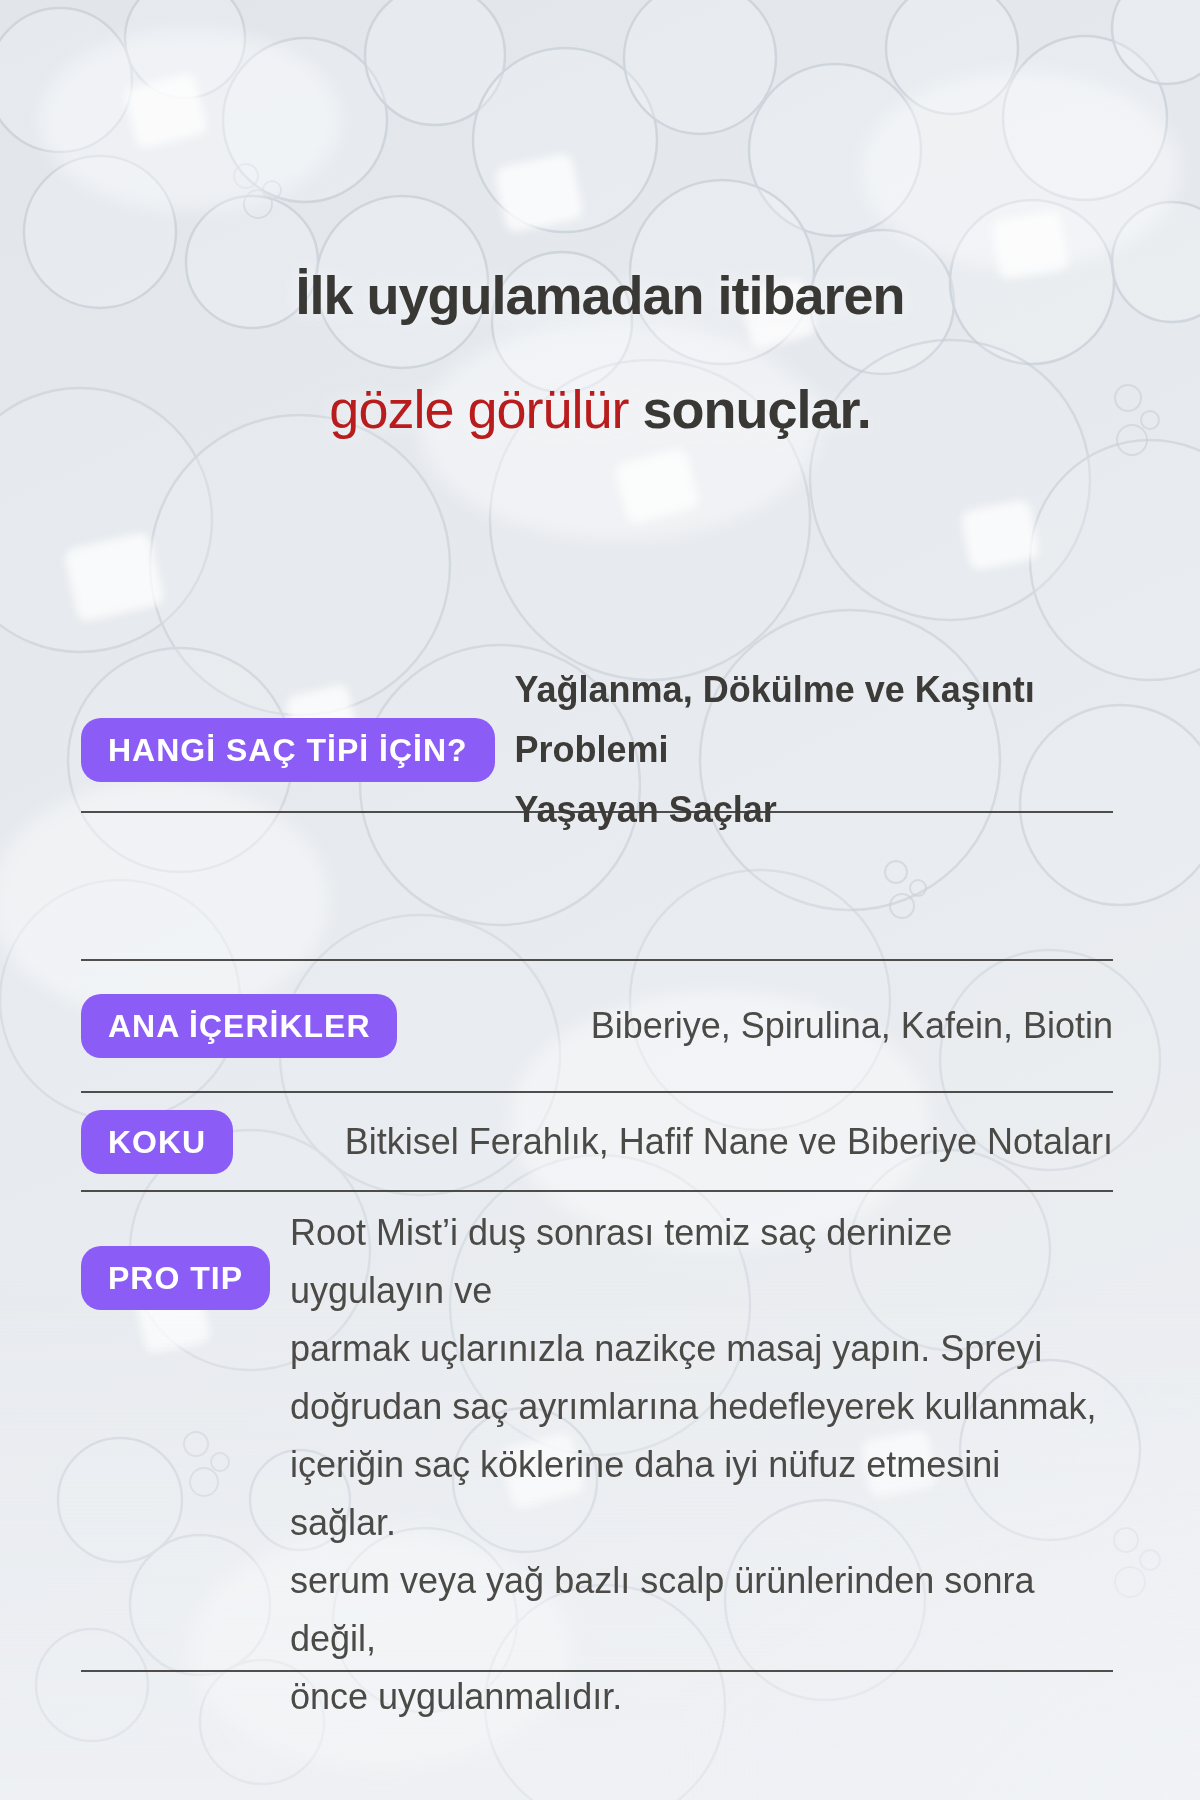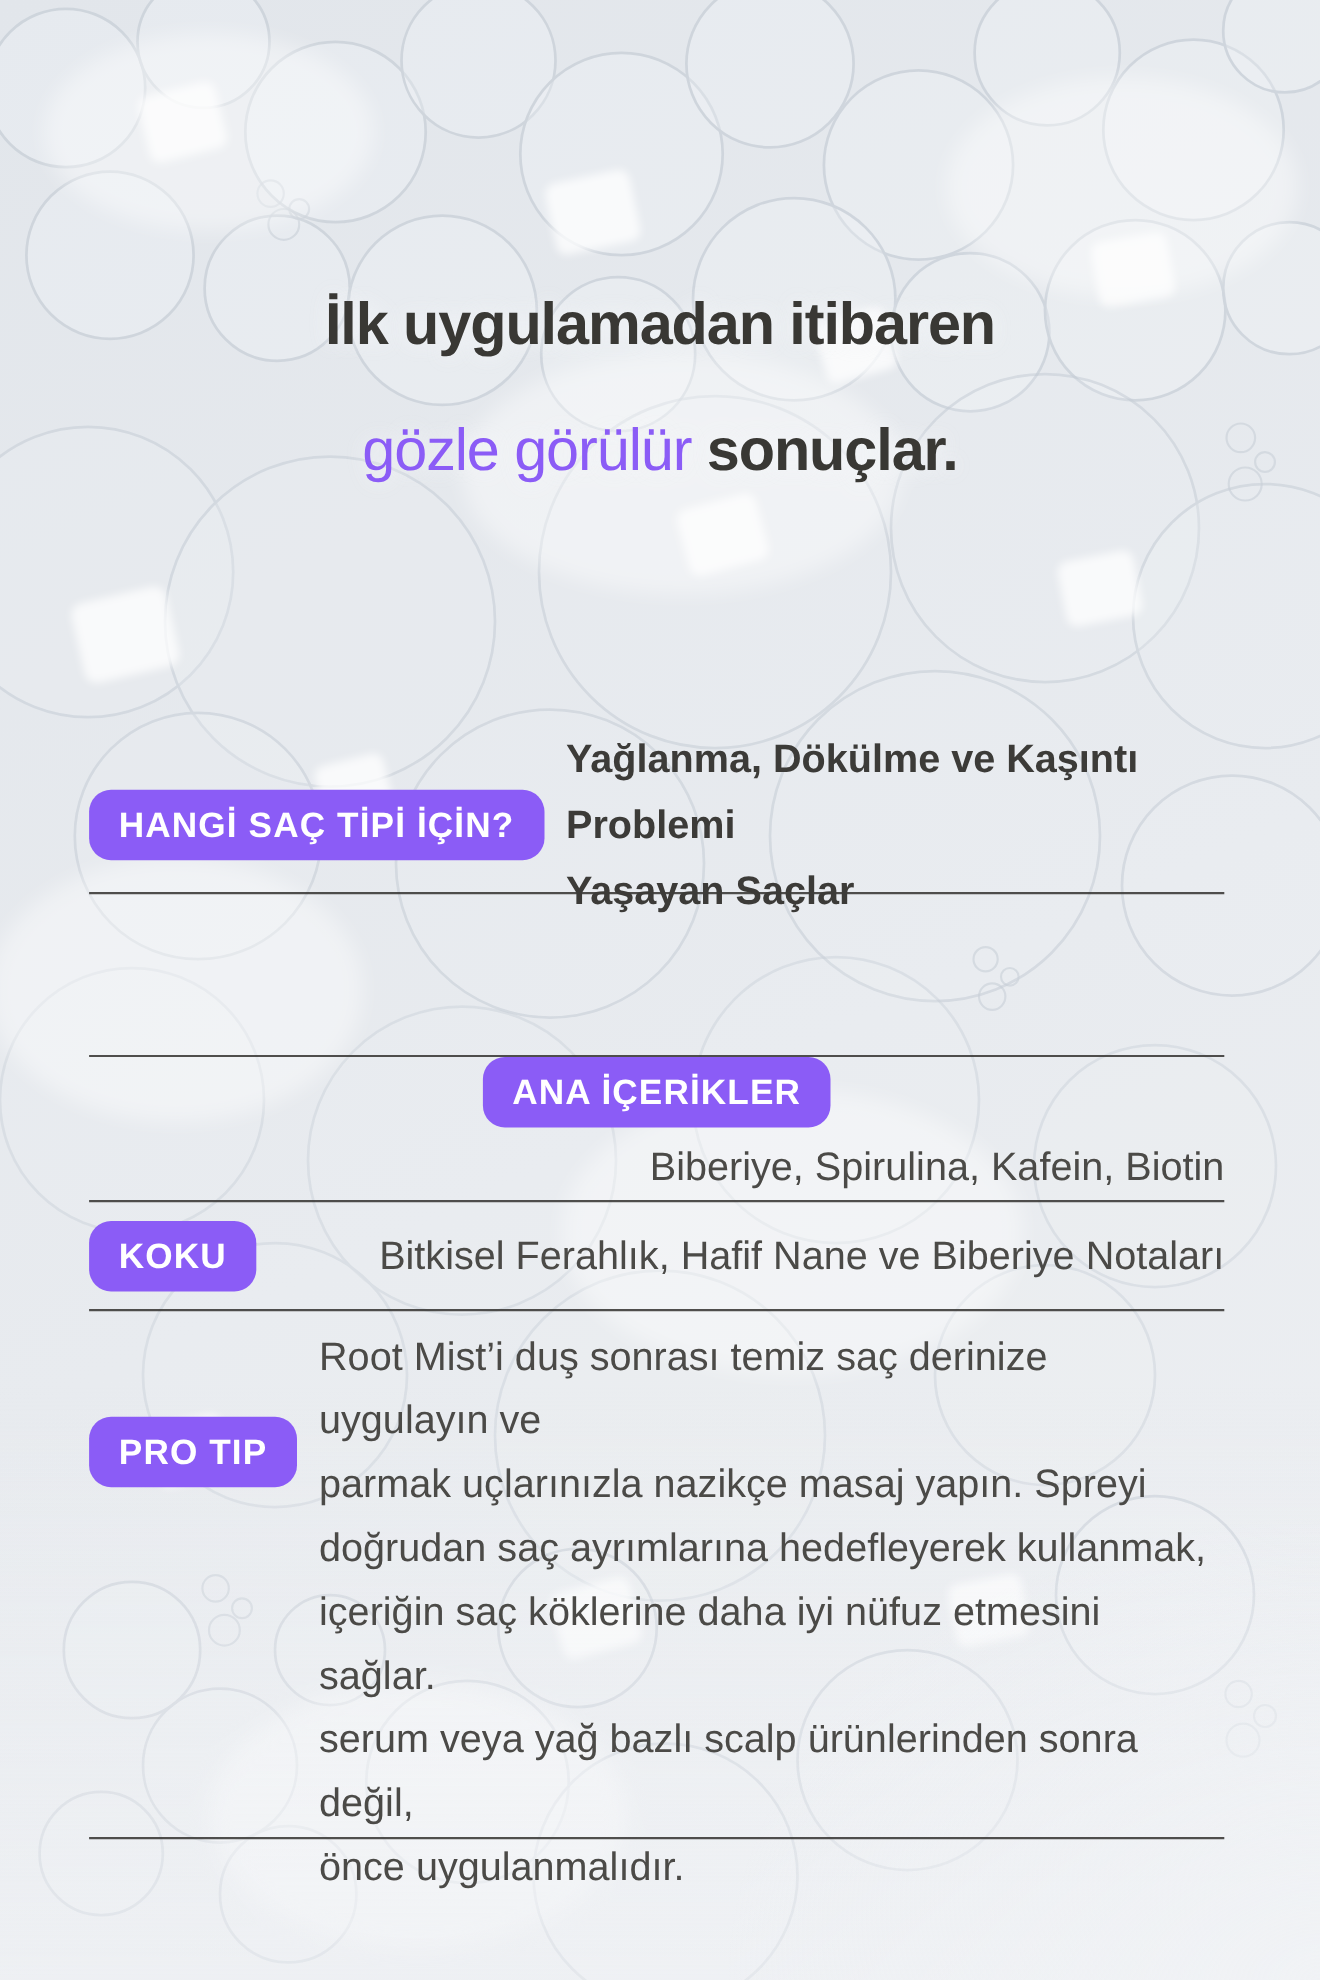--- a/index.html
+++ b/index.html
@@ -21,52 +21,52 @@
   .heading {
     padding-top:238px;
     text-align:center;
     color:#393834;
     font-size:54px;
     line-height:114px;
     font-weight:bold;
     letter-spacing:-1px;
     text-shadow:0 0 18px rgba(245,247,249,0.85);
   }
-  .heading .regular { font-weight:normal; color:#8b5cf6; }
+  .heading .regular { font-weight:normal; color:#b91c1c; }
 
   .content { width:1032px; margin:222px 0 0 81px; }
 
   .row {
     box-sizing:border-box;
     display:flex;
     justify-content:space-between;
     align-items:center;
     column-gap:20px;
     border-bottom:2px solid rgba(56,55,52,0.88);
   }
   .r1 { height:125px; }
   .r2 { height:148px; }
-  .r3 { height:132px;flex-direction:column; }
+  .r3 { height:132px; }
   .r4 { height:99px; }
   .r5 { height:360px; border-bottom:none; align-items:flex-start; }
 
   .badge {
     flex:0 0 auto;
     background:#8b5cf6;
     color:#ffffff;
     font-weight:bold;
     font-size:32px;
     letter-spacing:1px;
     height:64px;
     line-height:65px;
     padding:0 27px;
     border-radius:20px;
     white-space:nowrap;
   }
-  .r5 .badge { margin-top:96px; }
+  .r5 .badge { margin-top:54px; }
 
   .row-text {
     margin-left:auto;
     text-align:left;
     font-size:36px;
     line-height:60px;
     color:#4b4a47;
     white-space:pre-line;
   }
   .r1 .row-text { font-weight:bold; color:#3c3b38; }

